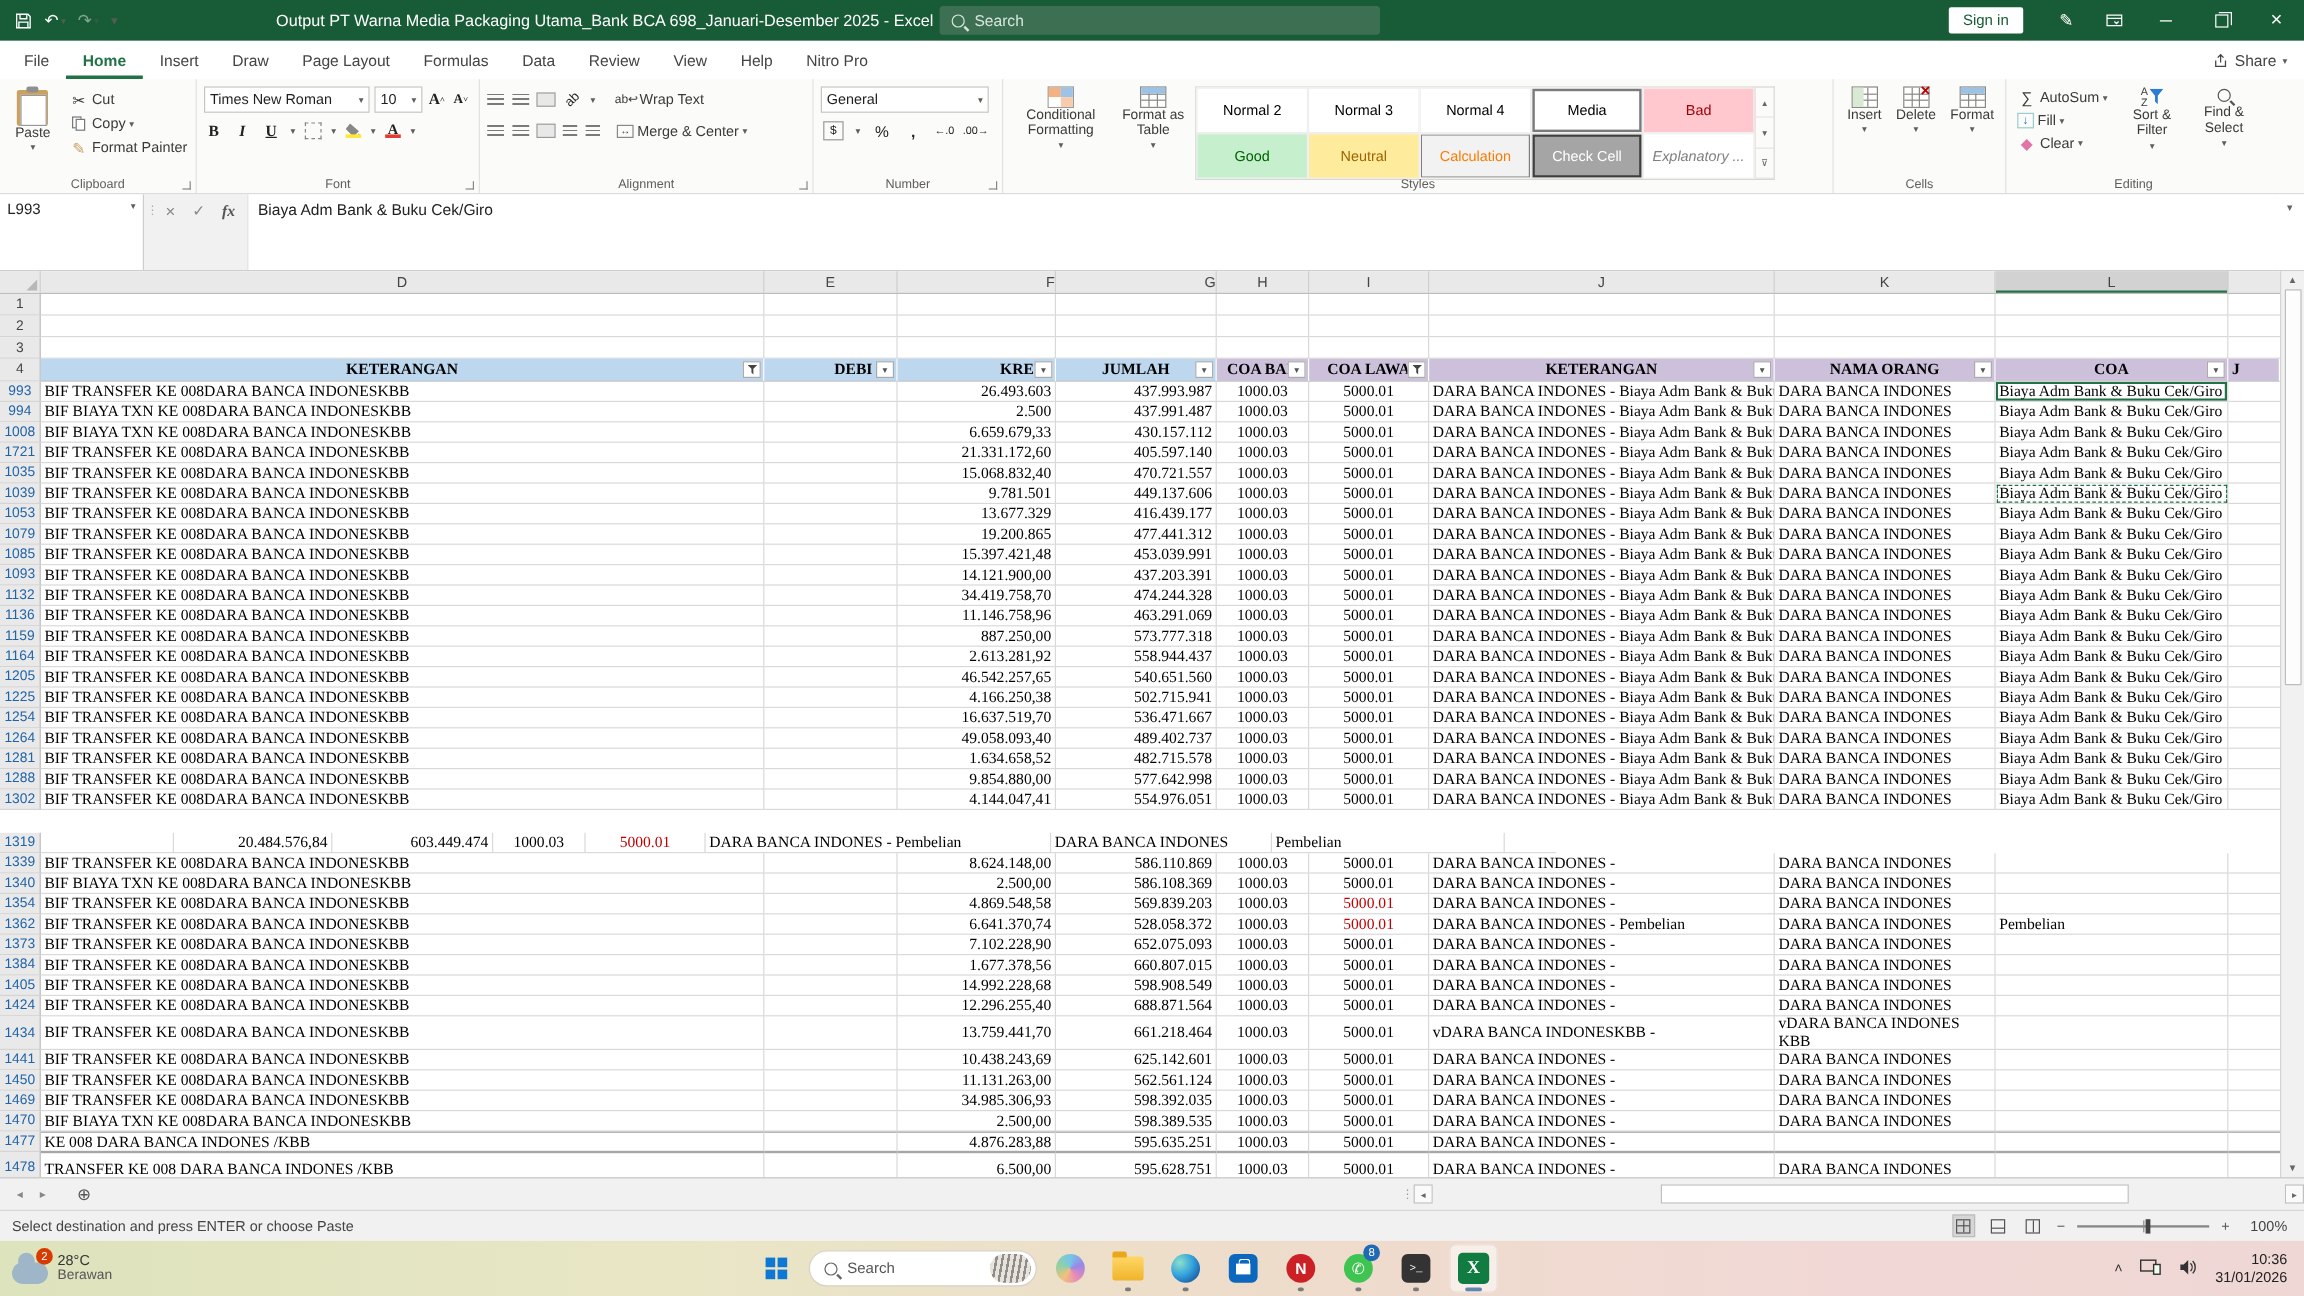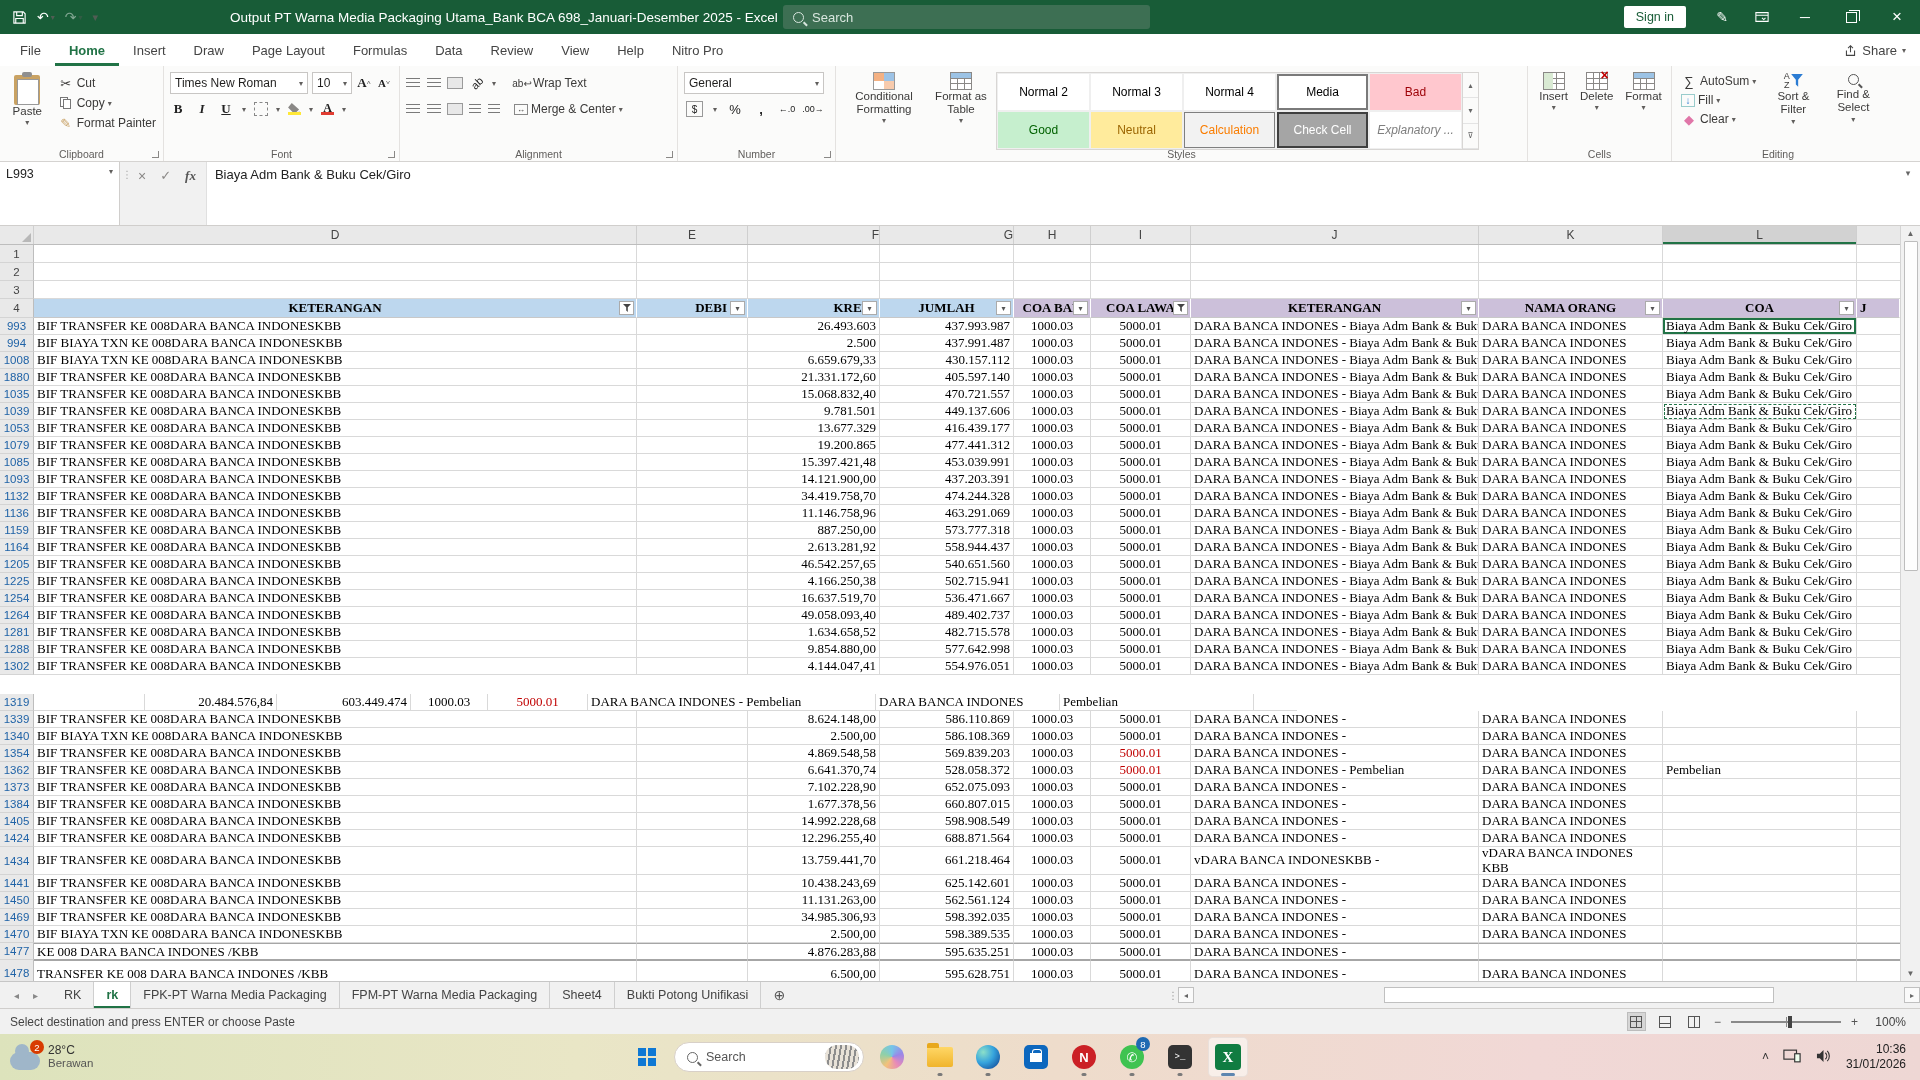--- a/index.html
+++ b/index.html
@@ -611,21 +611,21 @@
           <div class="cell cF">6.659.679,33</div>
           <div class="cell cG">430.157.112</div>
           <div class="cell cH">1000.03</div>
           <div class="cell cI">5000.01</div>
           <div class="cell cJ">DARA BANCA INDONES - Biaya Adm Bank &amp; Buku</div>
           <div class="cell cK">DARA BANCA INDONES</div>
           <div class="cell cL">Biaya Adm Bank &amp; Buku Cek/Giro</div>
           <div class="cell cM"></div>
         </div>
         <div class="grow" style="height: 17px;">
-          <div class="rn blue">1880</div>
+          <div class="rn blue">1721</div>
           <div class="cell cD">BIF TRANSFER KE 008DARA BANCA INDONESKBB</div>
           <div class="cell cE"></div>
           <div class="cell cF">21.331.172,60</div>
           <div class="cell cG">405.597.140</div>
           <div class="cell cH">1000.03</div>
           <div class="cell cI">5000.01</div>
           <div class="cell cJ">DARA BANCA INDONES - Biaya Adm Bank &amp; Buku</div>
           <div class="cell cK">DARA BANCA INDONES</div>
           <div class="cell cL">Biaya Adm Bank &amp; Buku Cek/Giro</div>
           <div class="cell cM"></div>
@@ -1077,28 +1077,20 @@
       <span class="vthumb"></span>
       <span style="margin-top:auto;margin-bottom:3px">▼</span>
     </div>
   </div>
 
   <div class="tabsbar">
     <div class="tnav">
       <span>◂</span>
       <span>▸</span>
     </div>
-    <div id="sheettabs" style="display:flex">
-        <div class="stab">RK</div>
-        <div class="stab active">rk</div>
-        <div class="stab">FPK-PT Warna Media Packaging</div>
-        <div class="stab">FPM-PT Warna Media Packaging</div>
-        <div class="stab">Sheet4</div>
-        <div class="stab">Bukti Potong Unifikasi</div>
-      </div>
     <div class="addsheet">⊕</div>
     <div class="hscroll">
       <span class="tsplit">⋮</span>
       <span class="hsbtn">◂</span>
       <div class="hstrack">
           <div class="hsthumb"></div>
         </div>
       <span class="hsbtn">▸</span>
     </div>
   </div>

